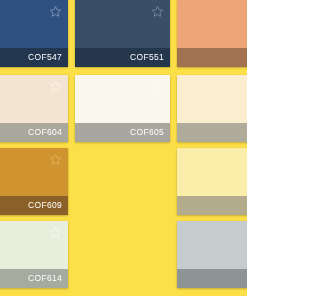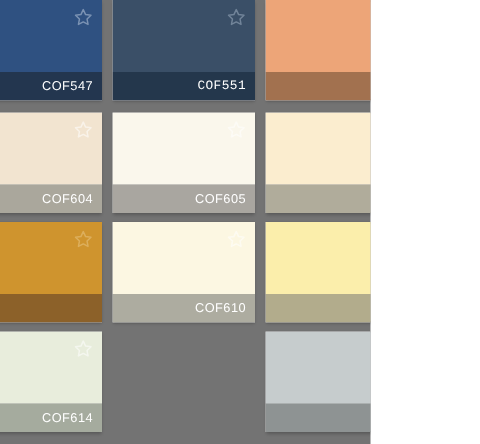--- a/index.html
+++ b/index.html
@@ -10,21 +10,21 @@
   body {
     width: 247px;
     height: 296px;
     overflow: hidden;
     font-family: "Liberation Sans", sans-serif;
   }
   #swatch-grid {
     position: relative;
     width: 292px;
     height: 296px;
-    background: #737373;
+    background: #fde047;
     overflow: hidden;
   }
   .swatch-card {
     position: absolute;
     width: 95px;
     height: 67px;
     box-sizing: border-box;
     overflow: hidden;
     box-shadow: 0 1px 2px rgba(0,0,0,0.22), 0 0 1px rgba(0,0,0,0.12);
     background: #cccccc;
@@ -89,21 +89,21 @@
   </div>
 
   <div class="swatch-card col-2 row-1">
     <div class="swatch-body" style="background: rgb(58, 79, 103);"></div>
     <span class="star-icon" style="color: rgb(159, 176, 194);">
       <svg viewBox="0 0 24 24">
           <path d="M12 2.6l2.9 6.1 6.6.9-4.8 4.6 1.2 6.6L12 17.7 6.1 20.8l1.2-6.6L2.5 9.6l6.6-.9z" fill="none" stroke="currentColor" stroke-width="1.8" stroke-linejoin="round"></path>
         </svg>
     </span>
     <div class="swatch-footer" style="background: rgb(36, 55, 76);"></div>
-    <span class="swatch-code" style="color: rgb(255, 255, 255); font-family: Liberation Mono, monospace;">COF551</span>
+    <span class="swatch-code" style="color: rgb(255, 255, 255);">COF551</span>
   </div>
 
   <div class="swatch-card col-3 row-1">
     <div class="swatch-body" style="background: rgb(237, 165, 120);"></div>
 
     <div class="swatch-footer" style="background: rgb(162, 113, 79);"></div>
 
   </div>
 
   <div class="swatch-card col-1 row-2">
@@ -136,32 +136,23 @@
   </div>
 
   <div class="swatch-card col-1 row-3">
     <div class="swatch-body" style="background: rgb(207, 148, 46);"></div>
     <span class="star-icon" style="color: rgb(232, 197, 131);">
       <svg viewBox="0 0 24 24">
           <path d="M12 2.6l2.9 6.1 6.6.9-4.8 4.6 1.2 6.6L12 17.7 6.1 20.8l1.2-6.6L2.5 9.6l6.6-.9z" fill="none" stroke="currentColor" stroke-width="1.8" stroke-linejoin="round"></path>
         </svg>
     </span>
     <div class="swatch-footer" style="background: rgb(140, 97, 41);"></div>
+    <span class="swatch-code" style="color: rgb(255, 255, 255);">COF609</span>
   </div>
 
-  <div class="swatch-card col-2 row-3">
-    <div class="swatch-body" style="background: rgb(252, 247, 226);"></div>
-    <span class="star-icon" style="color: rgb(255, 255, 255);">
-      <svg viewBox="0 0 24 24">
-          <path d="M12 2.6l2.9 6.1 6.6.9-4.8 4.6 1.2 6.6L12 17.7 6.1 20.8l1.2-6.6L2.5 9.6l6.6-.9z" fill="none" stroke="currentColor" stroke-width="1.8" stroke-linejoin="round"></path>
-        </svg>
-    </span>
-    <div class="swatch-footer" style="background: rgb(173, 172, 160);"></div>
-    <span class="swatch-code" style="color: rgb(255, 255, 255);">COF610</span>
-  </div>
 
   <div class="swatch-card col-3 row-3">
     <div class="swatch-body" style="background: rgb(251, 238, 171);"></div>
 
     <div class="swatch-footer" style="background: rgb(178, 172, 140);"></div>
 
   </div>
 
   <div class="swatch-card col-1 row-4">
     <div class="swatch-body" style="background: rgb(232, 237, 220);"></div>

